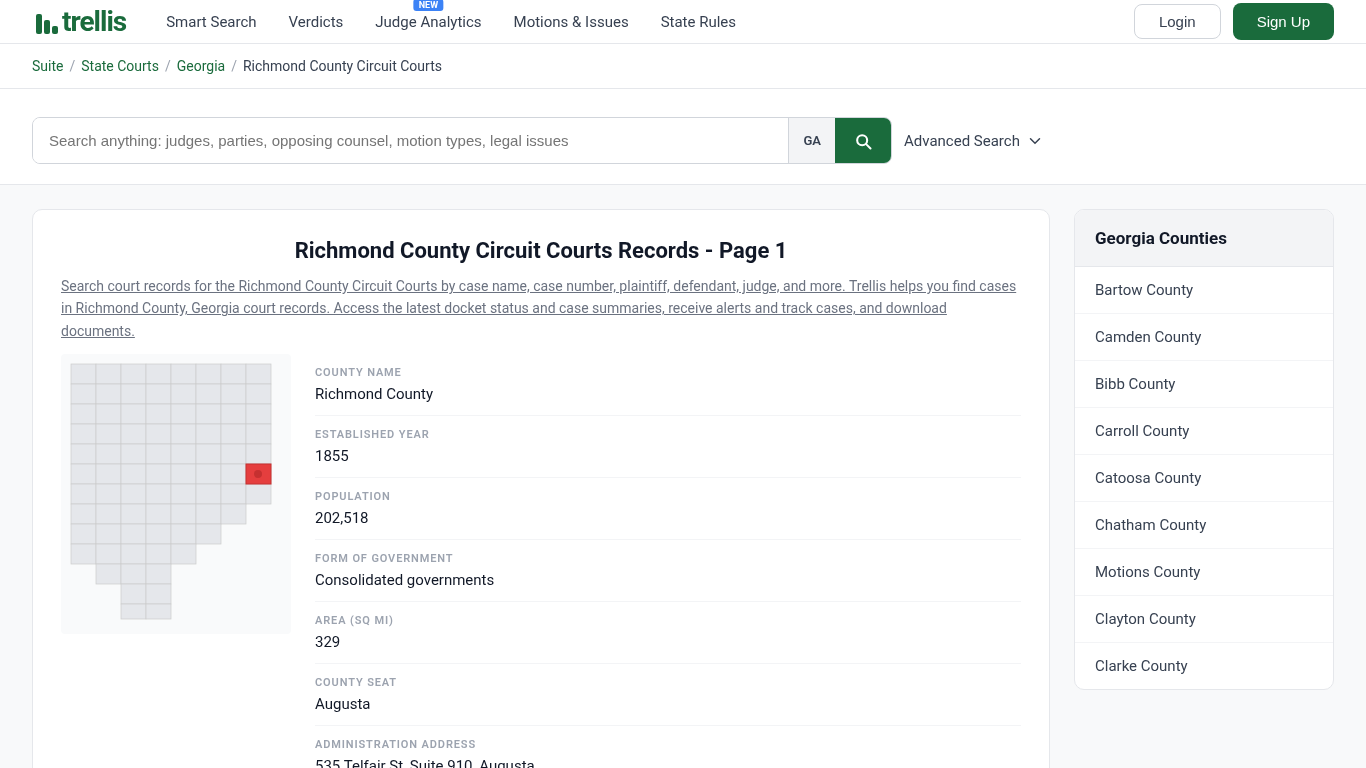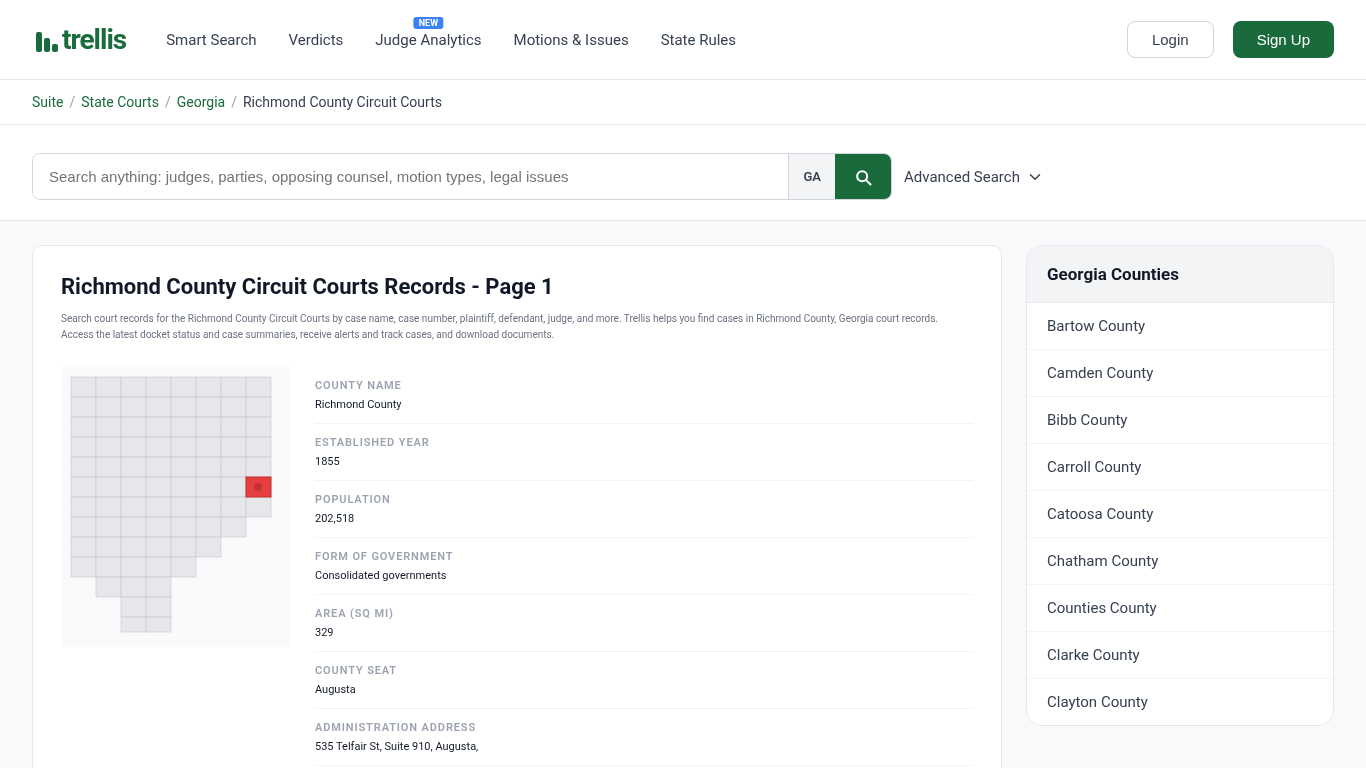--- a/index.html
+++ b/index.html
@@ -5,21 +5,21 @@
     * { box-sizing: border-box; margin: 0; padding: 0; }
     body { font-family: -apple-system, BlinkMacSystemFont, 'Segoe UI', Roboto, sans-serif; background: #f8f9fa; color: #333; }
 
     
     .navbar {
       background: #fff;
       border-bottom: 1px solid #e5e7eb;
       display: flex;
       align-items: center;
       padding: 0 32px;
-      height: 80px;
+      height: 44px;
       gap: 40px;
     }
     .logo {
       font-size: 28px;
       font-weight: 700;
       color: #1a6b3c;
       letter-spacing: -1px;
       display: flex;
       align-items: center;
       gap: 2px;
@@ -49,21 +49,22 @@
       transform: translateX(-50%);
       background: #3b82f6;
       color: #fff;
       font-size: 9px;
       font-weight: 700;
       padding: 1px 5px;
       border-radius: 3px;
     }
     .nav-actions {
       display: flex;
-      gap: 19px;
+      gap: 12px;
+      align-items: center;
     }
     .btn-login {
       border: 1.5px solid #d1d5db;
       background: #fff;
       color: #374151;
       padding: 8px 24px;
       border-radius: 8px;
       font-size: 15px;
       cursor: pointer;
     }
@@ -164,26 +165,28 @@
       border: 1px solid #e5e7eb;
       border-radius: 10px;
       padding: 28px;
       margin-right: 24px;
     }
     .content-title {
       font-size: 22px;
       font-weight: 700;
       color: #111827;
       margin-bottom: 12px;
+      text-align: center;
     }
     .content-desc {
-      font-size: 10px;
+      font-size: 14px;
       color: #6b7280;
       line-height: 1.6;
-      margin-bottom: 24px;
+      margin-bottom: 12px;
+      text-decoration: underline;
     }
 
     
     .county-info {
       display: flex;
       gap: 24px;
       align-items: flex-start;
     }
     .county-map {
       width: 230px;
@@ -205,34 +208,34 @@
     }
     .detail-label {
       font-size: 11px;
       font-weight: 600;
       color: #9ca3af;
       letter-spacing: 0.08em;
       text-transform: uppercase;
       margin-bottom: 6px;
     }
     .detail-value {
-      font-size: 11px;
+      font-size: 15px;
       color: #111827;
     }
     .detail-item.full {
       grid-column: 1 / -1;
     }
 
     
     .sidebar {
-      width: 308px;
+      width: 260px;
       flex-shrink: 0;
       background: #fff;
       border: 1px solid #e5e7eb;
-      border-radius: 16px;
+      border-radius: 10px;
       overflow: hidden;
     }
     .sidebar-header {
       background: #f3f4f6;
       padding: 18px 20px;
       font-size: 17px;
       font-weight: 700;
       color: #111827;
       border-bottom: 1px solid #e5e7eb;
     }
@@ -451,18 +454,18 @@
   </div>
 
   <aside class="sidebar">
     <div class="sidebar-header">Georgia Counties</div>
     <div class="sidebar-item">Bartow County</div>
     <div class="sidebar-item">Camden County</div>
     <div class="sidebar-item">Bibb County</div>
     <div class="sidebar-item">Carroll County</div>
     <div class="sidebar-item">Catoosa County</div>
     <div class="sidebar-item">Chatham County</div>
-    <div class="sidebar-item">Counties County</div>
+    <div class="sidebar-item">Motions County</div>
+    <div class="sidebar-item">Clayton County</div>
     <div class="sidebar-item">Clarke County</div>
-    <div class="sidebar-item">Clayton County</div>
   </aside>
 
 </div>
 
 </body></html>

